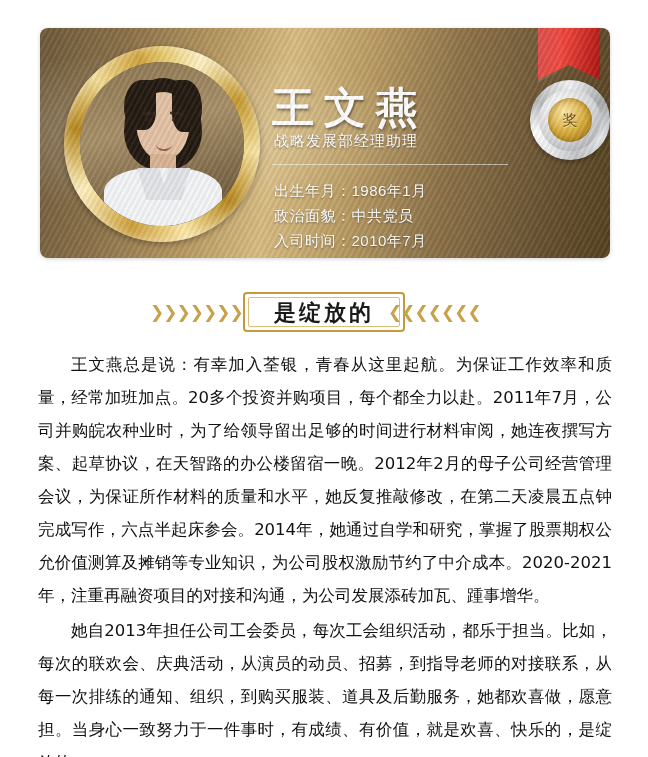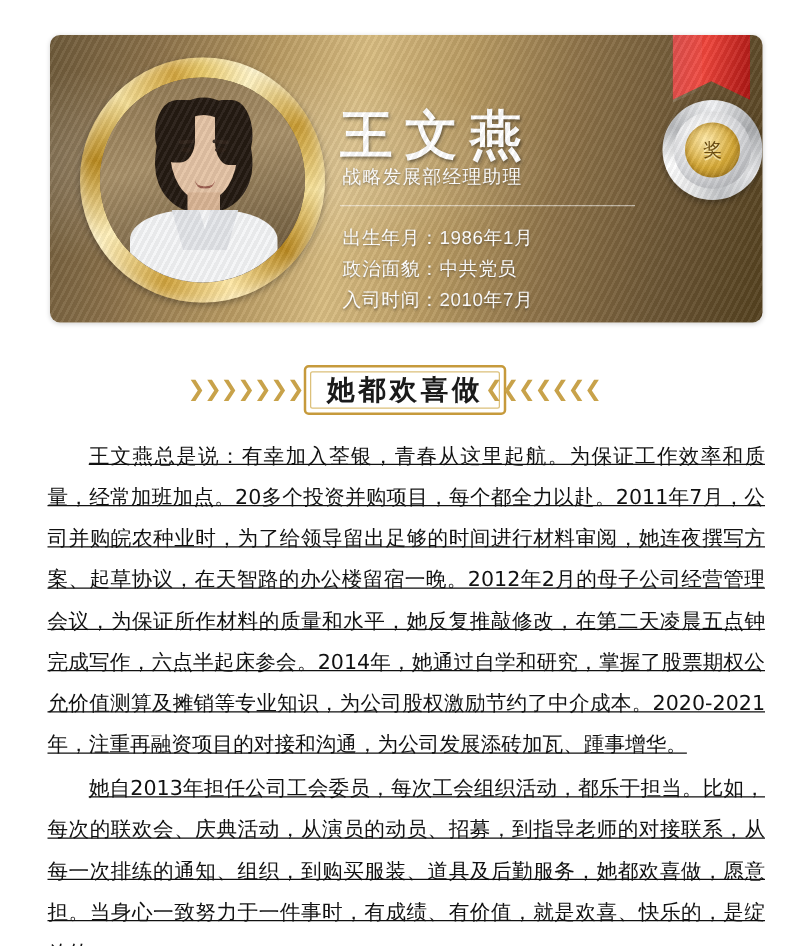--- a/index.html
+++ b/index.html
@@ -391,21 +391,20 @@
     font-family: "DejaVu Sans", sans-serif;
     font-size: 16.5px;
     line-height: 33px;
     color: #111111;
     text-align: justify;
     text-justify: inter-character;
   }
   .body-text p {
     margin: 0 0 2px 0;
     text-indent: 2em;
-    text-decoration: underline;
   }
 </style>
 </head>
 <body>
 
 <div class="page">
 
   <div class="banner">
     <div class="banner-vignette"></div>
     <div class="watermark">种</div>
@@ -447,21 +446,21 @@
       <div class="medal-coin-outer"></div>
       <div class="medal-coin-mid"></div>
       <div class="medal-coin-inner"></div>
       <div class="medal-glyph">奖</div>
     </div>
   </div>
 
   <div class="section">
     <div class="arrows left">❯❯❯❯❯❯❯</div>
     <div class="section-frame"></div>
-    <div class="section-title">她都欢喜做</div>
+    <div class="section-title">是绽放的</div>
     <div class="arrows right">❮❮❮❮❮❮❮</div>
   </div>
 
   <div class="body-text">
     <p>王文燕总是说：有幸加入荃银，青春从这里起航。为保证工作效率和质量，经常加班加点。20多个投资并购项目，每个都全力以赴。2011年7月，公司并购皖农种业时，为了给领导留出足够的时间进行材料审阅，她连夜撰写方案、起草协议，在天智路的办公楼留宿一晚。2012年2月的母子公司经营管理会议，为保证所作材料的质量和水平，她反复推敲修改，在第二天凌晨五点钟完成写作，六点半起床参会。2014年，她通过自学和研究，掌握了股票期权公允价值测算及摊销等专业知识，为公司股权激励节约了中介成本。2020-2021年，注重再融资项目的对接和沟通，为公司发展添砖加瓦、踵事增华。</p>
     <p>她自2013年担任公司工会委员，每次工会组织活动，都乐于担当。比如，每次的联欢会、庆典活动，从演员的动员、招募，到指导老师的对接联系，从每一次排练的通知、组织，到购买服装、道具及后勤服务，她都欢喜做，愿意担。当身心一致努力于一件事时，有成绩、有价值，就是欢喜、快乐的，是绽放的。</p>
   </div>
 
 </div>
 

